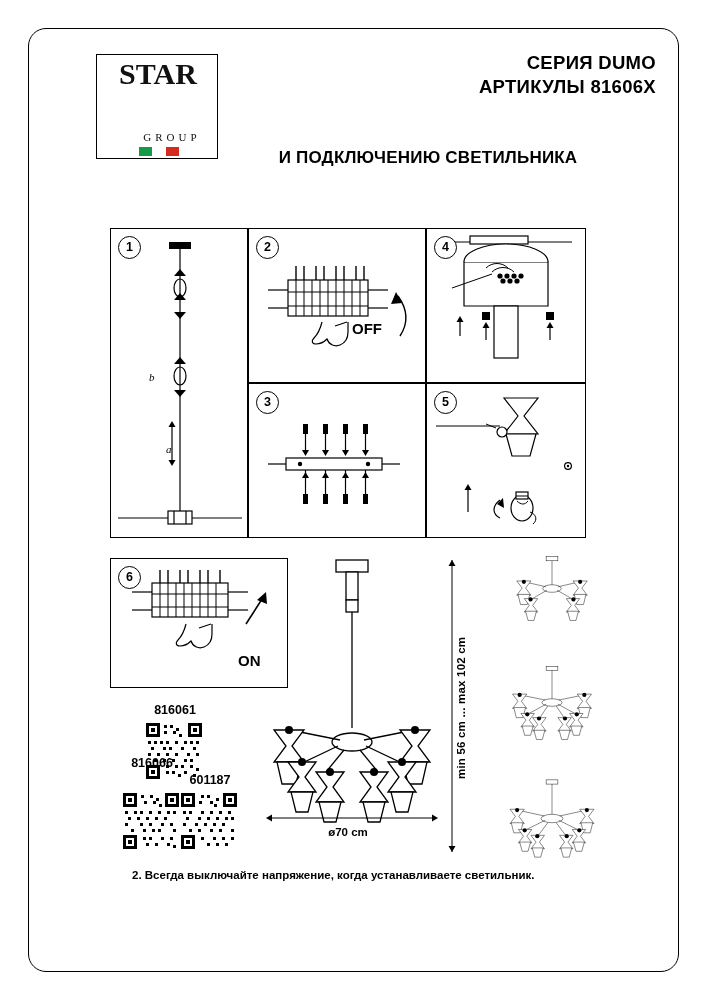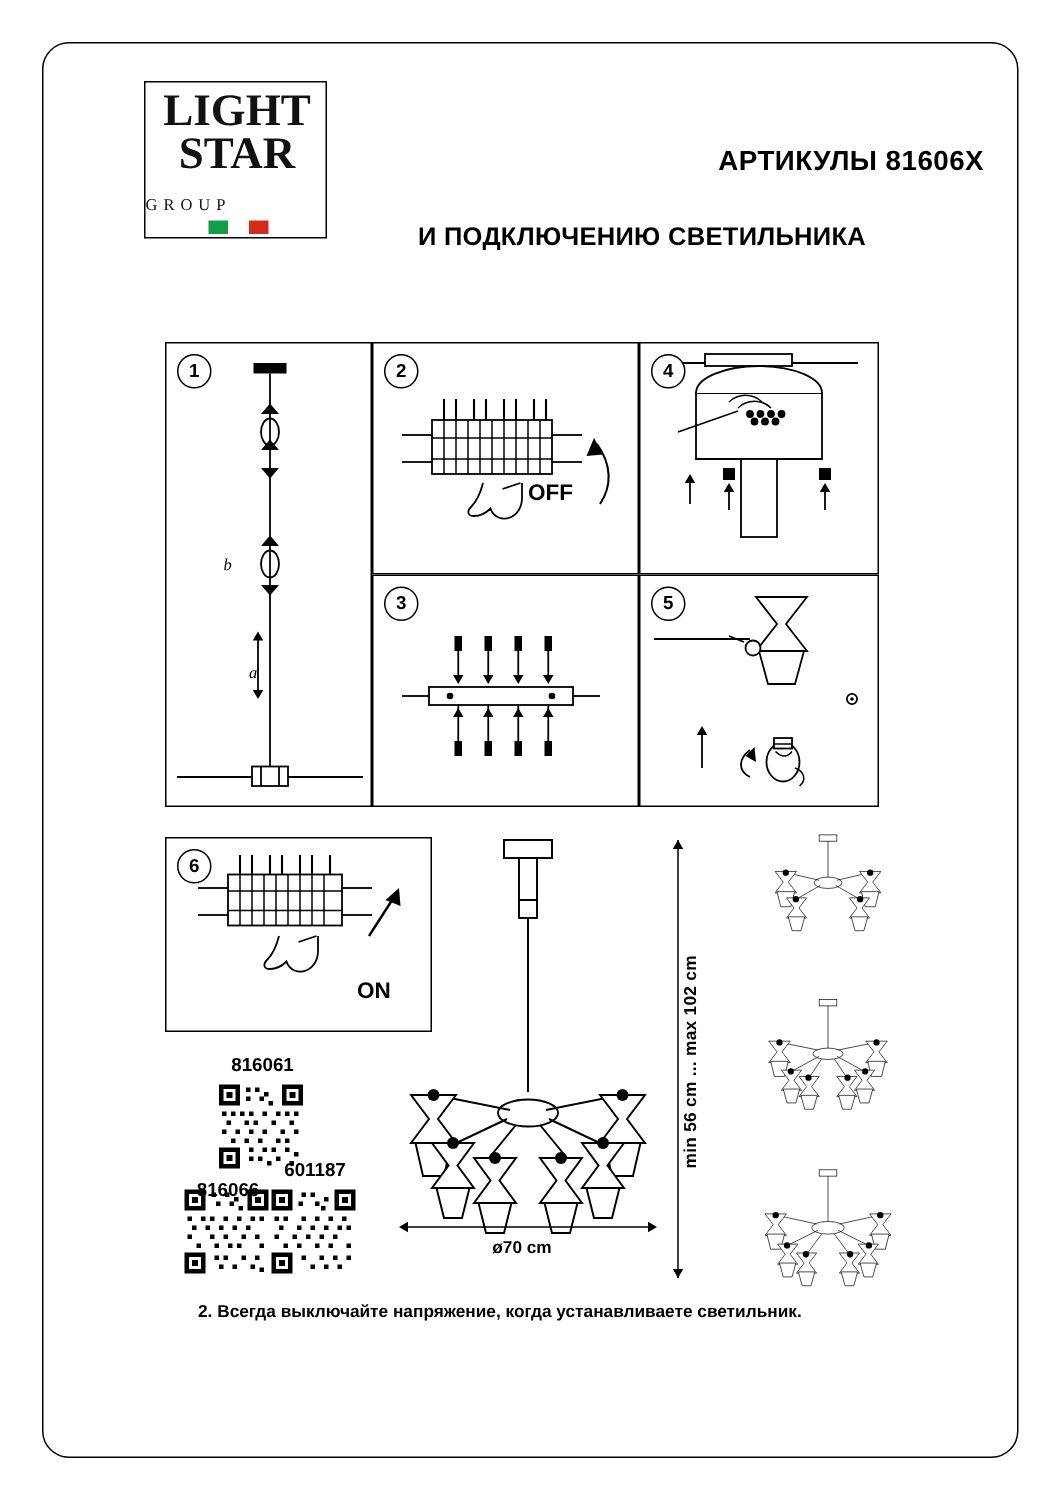--- a/index.html
+++ b/index.html
@@ -48,22 +48,23 @@
     font-family: "Liberation Serif", serif;
     font-weight: bold;
     line-height: 0.98;
     font-size: 30px;
     letter-spacing: 0px;
     color: #111;
   }
   .logo-text .l2 { display:block; }
   .logo-group {
     position: absolute;
-    left: 0; top: 76px;
+    left: 14px; top: 76px;
     width: 122px;
+    text-align: center;
     font-family: "Liberation Serif", serif;
     font-size: 11px;
     letter-spacing: 4px;
     color: #111;
   }
   .logo-flag {
     position: absolute;
     left: 42px; top: 92px;
     width: 40px; height: 9px;
     display: flex;
@@ -77,21 +78,21 @@
     position: absolute;
     left: 256px; top: 52px;
     width: 400px;
     text-align: right;
     font-size: 18.5px;
     font-weight: bold;
     letter-spacing: 0.3px;
   }
   .article-line {
     position: absolute;
-    left: 256px; top: 96px;
+    left: 256px; top: 76px;
     width: 400px;
     text-align: right;
     font-size: 18.5px;
     font-weight: bold;
     letter-spacing: 0.3px;
   }
   .title-line1 {
     position: absolute;
     left: 200px; top: 122px;
     width: 456px;
@@ -156,21 +157,21 @@
   .lbl-a { left: 166px; top: 443px; }
   .lbl-b { left: 149px; top: 371px; }
   .qr-cap {
     position: absolute;
     font-size: 12.5px;
     font-weight: bold;
     text-align: center;
     width: 76px;
   }
   .qrc1 { left: 137px; top: 703px; }
-  .qrc2 { left: 114px; top: 786px; }
+  .qrc2 { left: 114px; top: 756px; }
   .qrc3 { left: 172px; top: 773px; }
 
   
   .notes {
     position: absolute;
     left: 132px; top: 866px;
     width: 470px;
     font-size: 11.5px;
     font-weight: bold;
     line-height: 1.65;
@@ -200,31 +201,31 @@
 </style>
 </head>
 <body>
 
 <div class="page">
 
   <div class="frame"></div>
 
   <div class="logo-box">
     <div class="logo-text">
-      <span>LIGHT</span>
       <span class="l2">STAR</span>
     </div>
     <div class="logo-group">GROUP</div>
     <div class="logo-flag">
       <i class="flag-g"></i>
         <i class="flag-w"></i>
         <i class="flag-r"></i>
     </div>
   </div>
 
+  <div class="series-line">СЕРИЯ DUMO</div>
   <div class="article-line">АРТИКУЛЫ 81606X</div>
   <div class="title-line2">И ПОДКЛЮЧЕНИЮ СВЕТИЛЬНИКА</div>
 
   <div class="cell c1">
     <div class="step-num">1</div>
   </div>
   <div class="cell c2">
     <div class="step-num">2</div>
   </div>
   <div class="cell c3">

